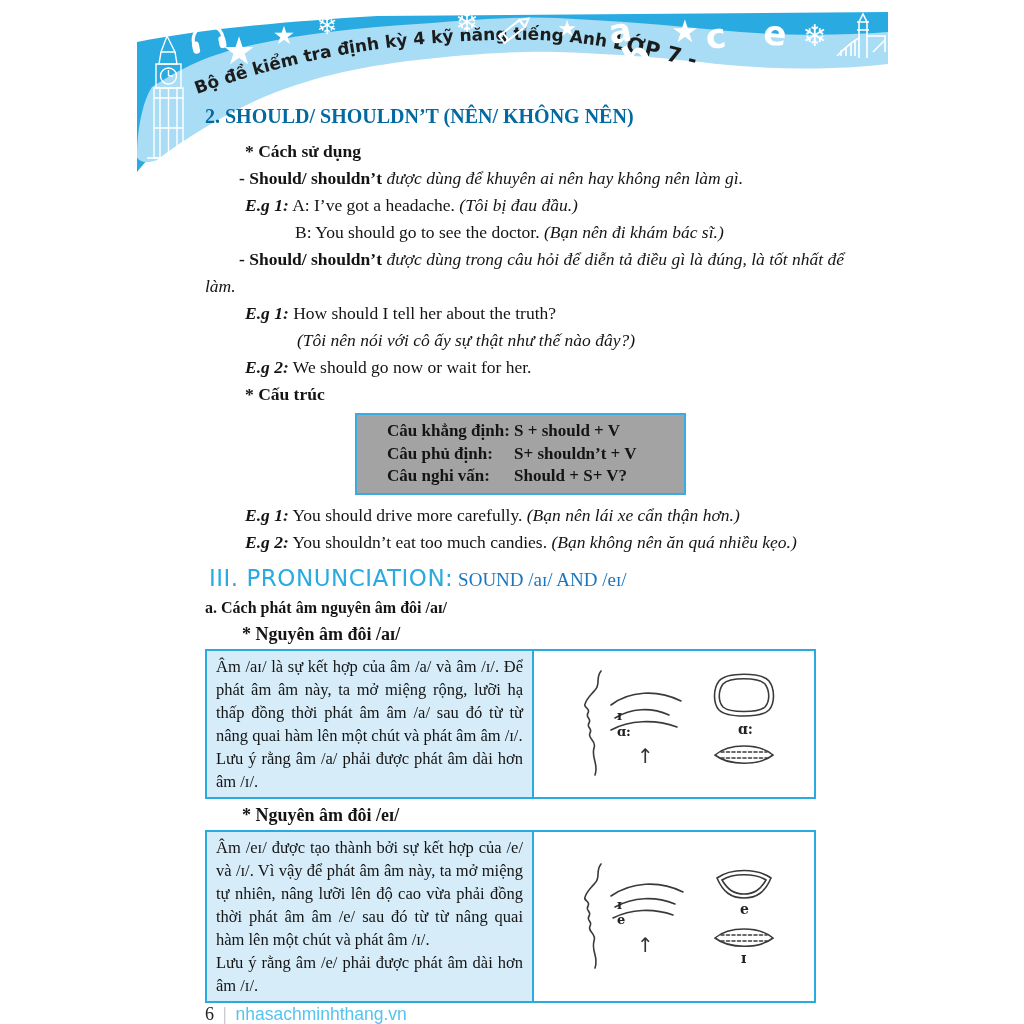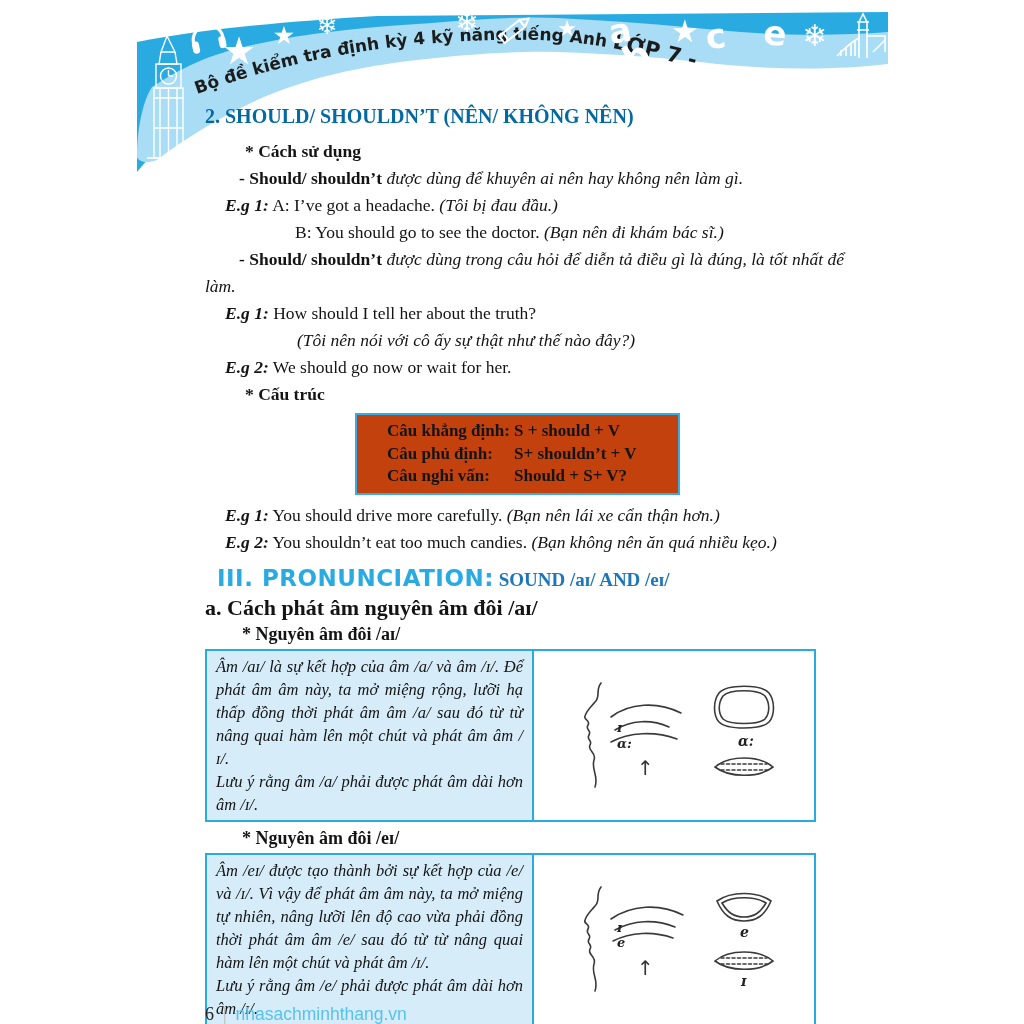--- a/index.html
+++ b/index.html
@@ -10,41 +10,41 @@
   }
   .page{position:absolute;left:137px;top:0;width:751px;height:1024px;background:#fff;}
   .banner{position:absolute;left:0;top:12px;width:751px;height:164px;}
 
   .content{position:absolute;left:68px;top:103px;width:662px;}
   .h2{font-size:20px;font-weight:bold;color:#0369a1;line-height:26px;margin:0 0 9px 0;}
   .line{font-size:17.5px;line-height:27px;margin:0;}
   .bold{font-weight:bold;font-style:normal;margin-left:40px;}
   .bullet{text-indent:34px;}
   .bullet i{font-style:italic;}
-  .eg{margin-left:20px;}
+  .eg{margin-left:40px;}
   .eg .tag{font-weight:bold;font-style:italic;}
   .reply{margin-left:90px;}
   .vi-line{margin-left:92px;font-style:italic;}
   .viet{font-style:italic;}
 
   .sbox{
     margin:5px 0 7px 150px;width:281px;
-    background:#c2410c;border:2px solid #36ace2;
-    padding:5px 10px 5px 30px;
+    background:#a3a3a3;border:2px solid #36ace2;
+    padding:5px 16px 5px 30px;
   }
   .sbox .row{display:flex;line-height:22.5px;font-weight:bold;font-size:17px;}
   .sbox .lab{width:127px;flex:none;}
 
-  .ph{margin:8px 0 0 12px;font-size:23px;line-height:29px;color:#29abe2;
-      font-family:"DejaVu Sans","Liberation Sans",sans-serif;font-weight:bold;letter-spacing:0.5px;}
+  .ph{margin:8px 0 0 4px;font-size:23px;line-height:29px;color:#29abe2;
+      font-family:"DejaVu Sans","Liberation Sans",sans-serif;font-weight:normal;letter-spacing:0.5px;}
   .ph .sub{font-family:"Liberation Serif","DejaVu Serif",serif;font-size:19px;color:#1b76bc;letter-spacing:0;}
-  .suba{font-weight:bold;font-size:22px;line-height:27px;}
+  .suba{font-weight:bold;font-size:16px;line-height:27px;}
   .vlabel{font-weight:bold;font-size:18px;line-height:27px;margin-left:37px;}
 
-  .ptable{display:flex;width:607px;border:2px solid #29abe2;margin:1px 0 3px 0;background:#f97316;font-style:italic;}
+  .ptable{display:flex;width:607px;border:2px solid #29abe2;margin:1px 0 3px 0;background:#f97316;}
   .ptext{width:307px;flex:none;background:#d6ecf9;border-right:2px solid #29abe2;
          padding:4px 9px;font-size:16.5px;line-height:23px;text-align:justify;}
   .ptext p{margin:0;}
   .pdiag{flex:1;display:flex;align-items:center;justify-content:center;background:#fff;}
 
   .footer{position:absolute;left:68px;top:1002px;font-size:18px;line-height:24px;}
   .footer .num{color:#222;}
   .footer .sep{color:#b5b5b5;padding:0 9px;}
   .footer .site{color:#55c3ef;font-family:"Liberation Sans","DejaVu Sans",sans-serif;font-size:17.5px;}
 

